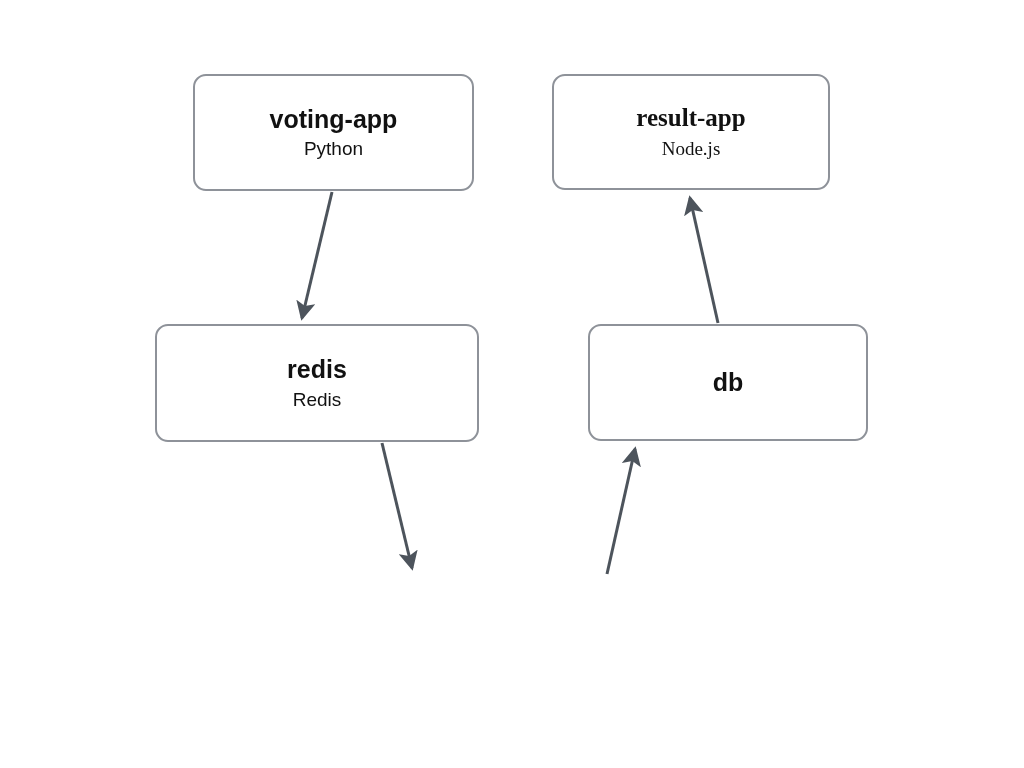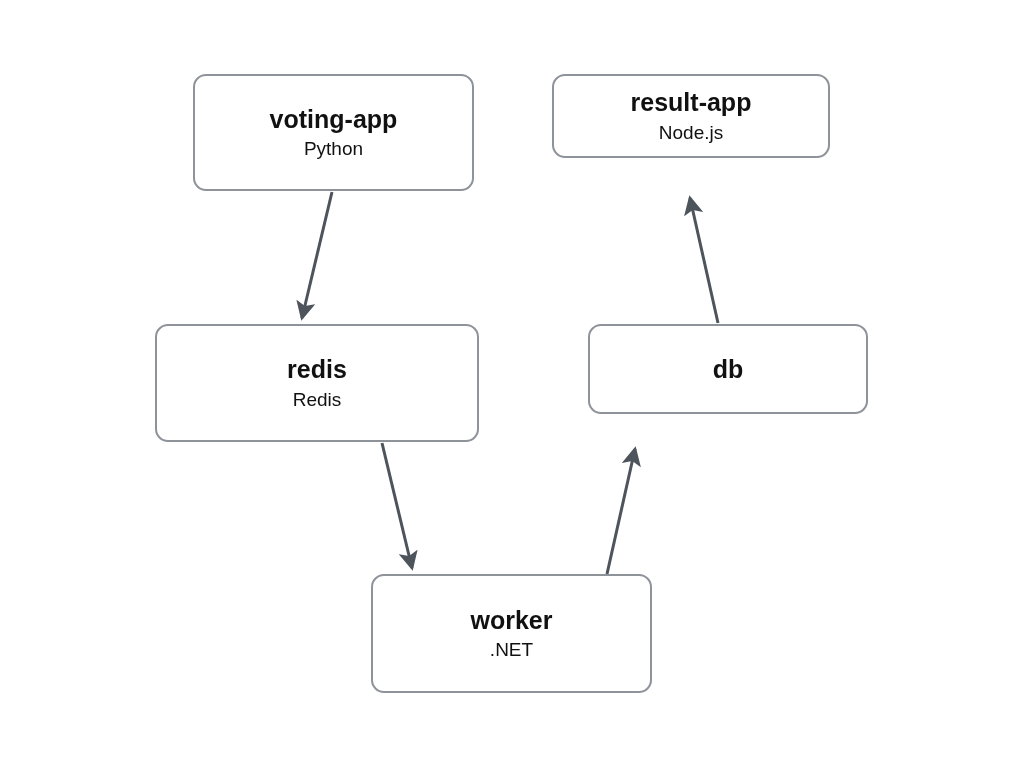--- a/index.html
+++ b/index.html
@@ -48,23 +48,23 @@
     color: var(--text);
     line-height: 1.3;
   }
   .node-tech {
     font-size: 19px;
     font-weight: normal;
     color: var(--text);
     line-height: 1.3;
   }
   .node-voting-app { left: 193px; top: 74px;  width: 281px; height: 117px; }
-  .node-result-app { left: 552px; top: 74px;  width: 278px; height: 84px; }
+  .node-result-app { left: 552px; top: 74px;  width: 278px; height: 116px; font-family: Liberation Serif, serif; }
   .node-redis      { left: 155px; top: 324px; width: 324px; height: 118px; }
-  .node-db         { left: 588px; top: 324px; width: 280px; height: 90px; text-align: right; }
+  .node-db         { left: 588px; top: 324px; width: 280px; height: 117px; text-align: right; }
   .node-worker     { left: 371px; top: 574px; width: 281px; height: 119px; }
 </style>
 </head>
 <body>
 
 <div class="canvas">
 
   <svg class="edges-layer" width="1024" height="768" viewBox="0 0 1024 768" xmlns="http://www.w3.org/2000/svg">
     <defs>
       <marker id="arrowhead" markerWidth="6.5" markerHeight="6.5" viewBox="0 0 10 10" refX="8.5" refY="5" orient="auto" markerUnits="strokeWidth">
@@ -89,18 +89,14 @@
 
   <div class="node node-redis">
     <div class="node-title">redis</div>
     <div class="node-tech">Redis</div>
   </div>
 
   <div class="node node-db">
     <div class="node-title">db</div>
   </div>
 
-  <div class="node node-worker">
-    <div class="node-title">worker</div>
-    <div class="node-tech">.NET</div>
-  </div>
 
 </div>
 
 </body></html>

